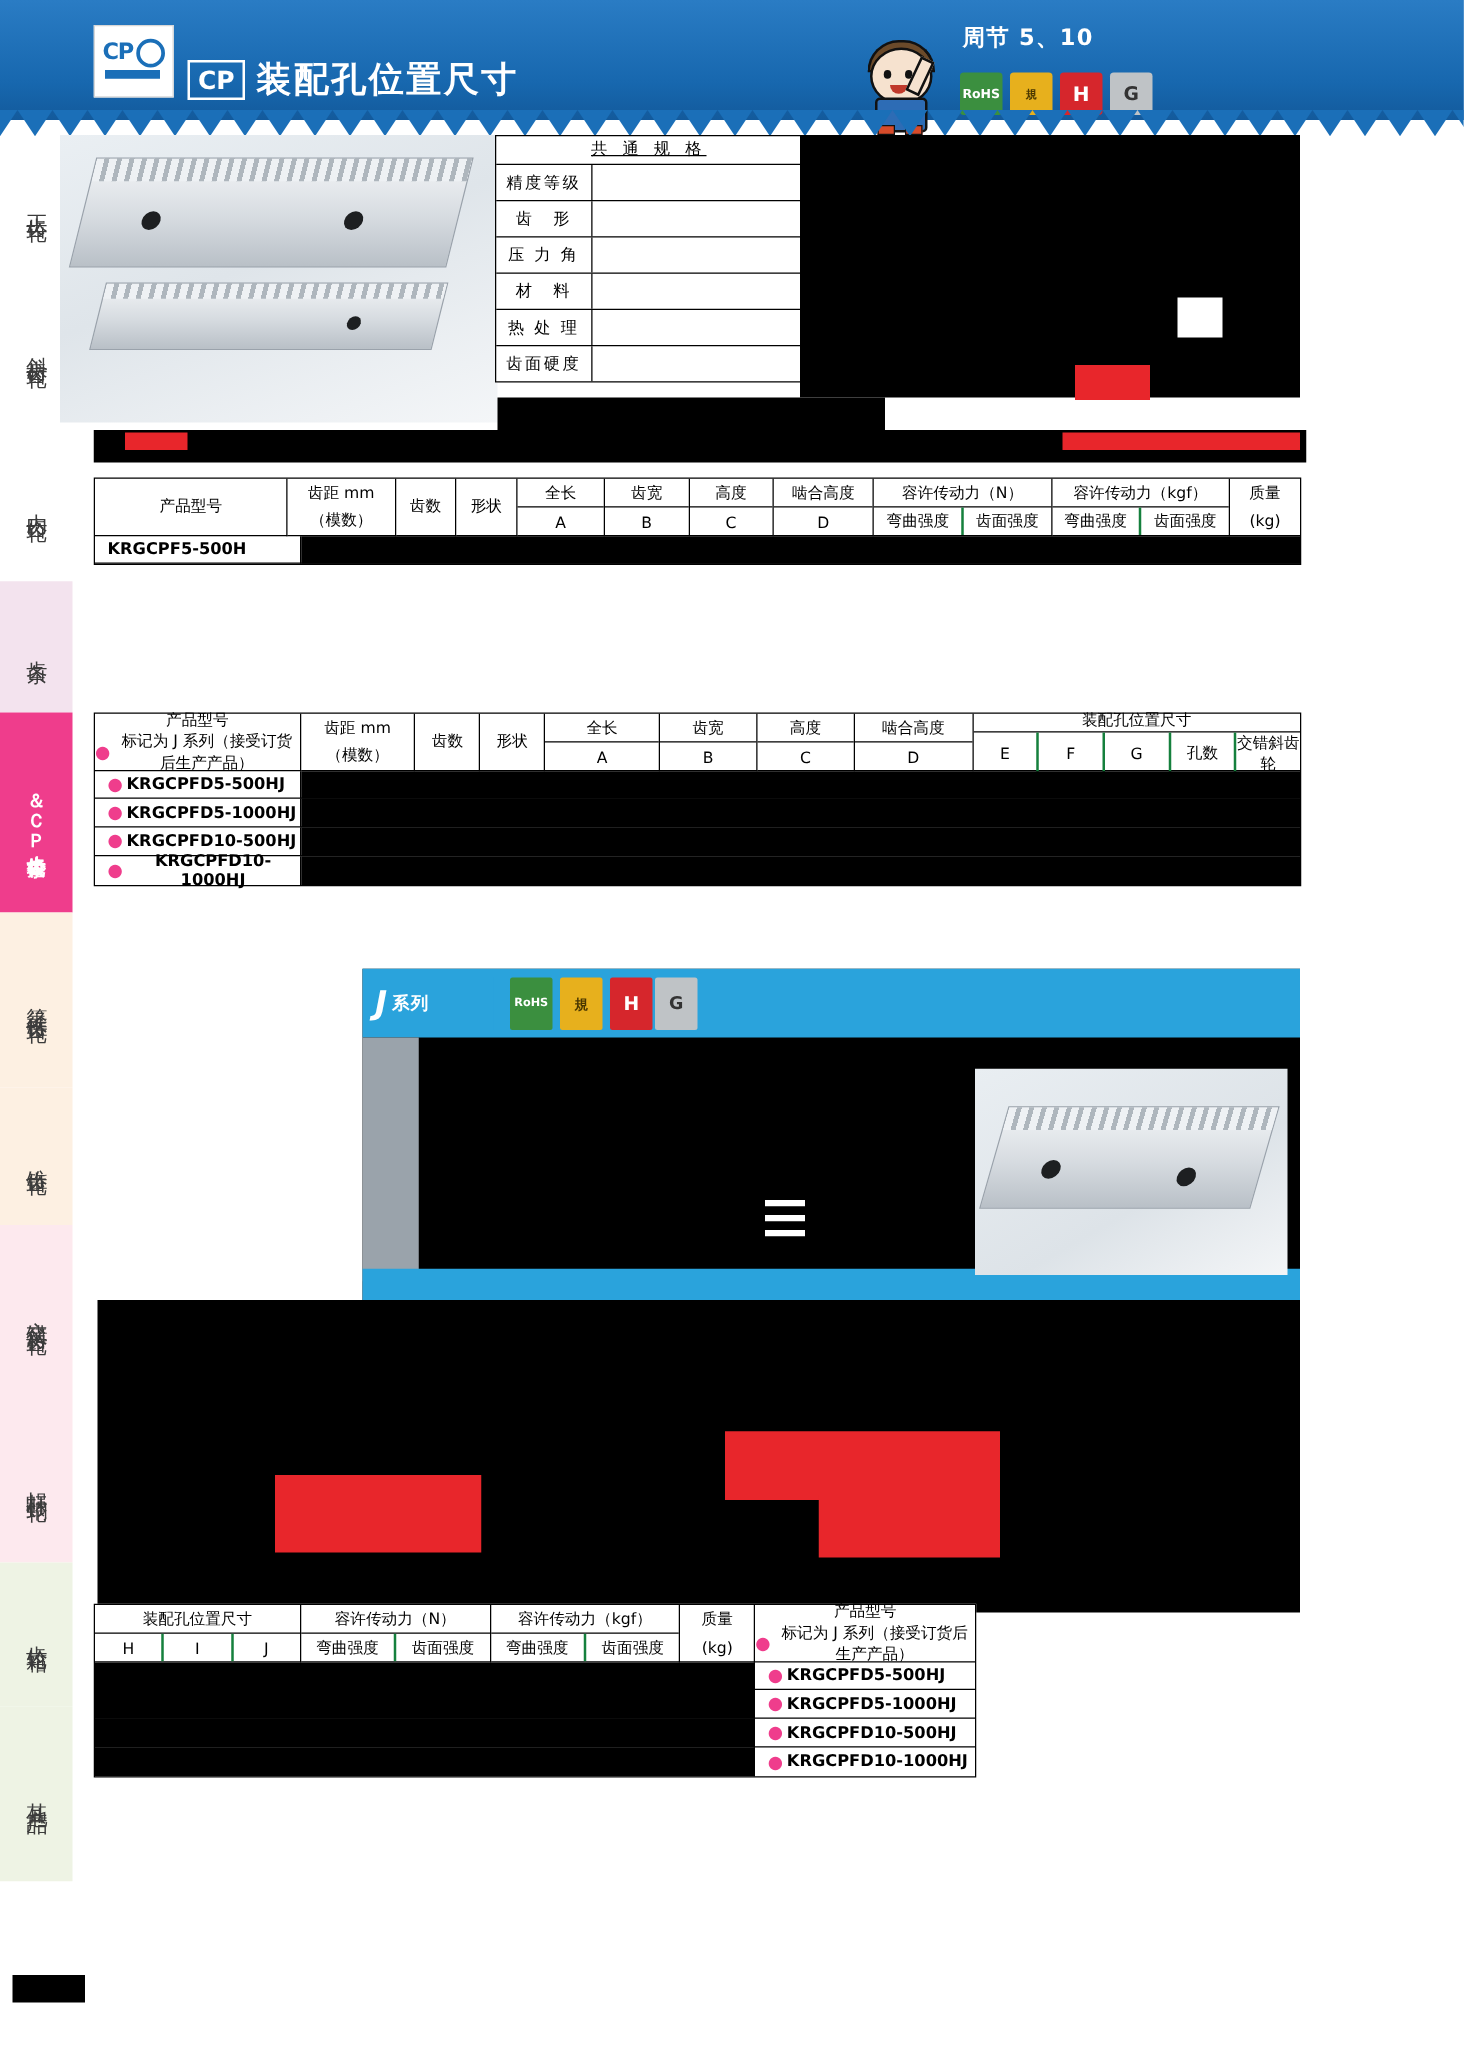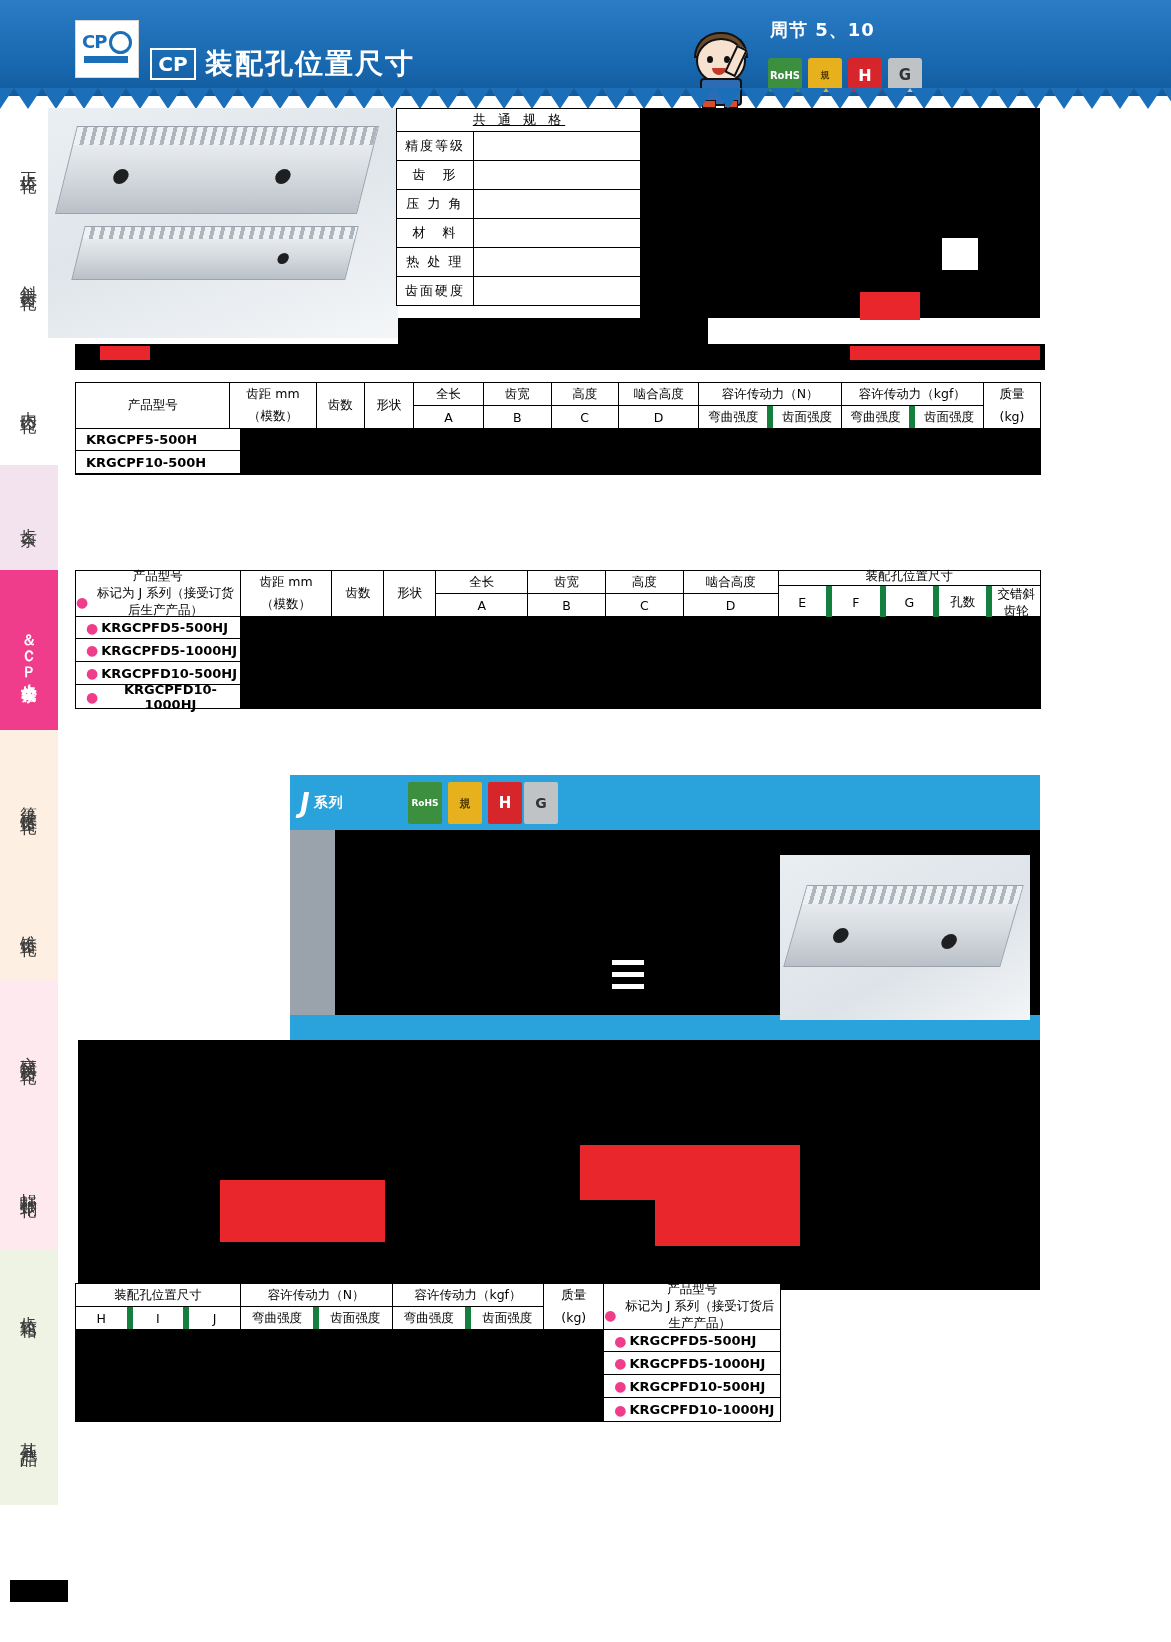--- a/index.html
+++ b/index.html
@@ -90,21 +90,21 @@
     display:flex;align-items:center;justify-content:center;font-size:12.5px;color:#000;text-align:center;}
   .cell.last{border-right:none;}
   .cell.nb{border-bottom:none;}
   .cell.model{font-weight:bold;font-size:13px;justify-content:flex-start;padding-left:10px;}
   .dot{color:#ef3d8c;font-size:14px;margin-right:3px;line-height:1;}
   .cell.black{background:#000;}
   .hsplit{flex-direction:column;padding:0;}
   .hsplit .top{flex:1;display:flex;align-items:center;justify-content:center;width:100%;
     border-bottom:1px solid #000;font-size:12.5px;}
   .hsplit .bot{flex:1;display:flex;width:100%;}
-  .hsplit .bot .c{flex:1;display:flex;align-items:center;justify-content:center;border-right:6px solid #15803d;font-size:12.5px;}
+  .hsplit .bot .c{flex:1;display:flex;align-items:center;justify-content:center;border-right:2px solid #15803d;font-size:12.5px;}
   .hsplit .bot .c:last-child{border-right:none;}
   .note{font-size:9px;color:#000;}
 
   
   .jband{position:absolute;left:290px;top:775px;width:750px;height:265px;background:#000;}
   .jhead{position:absolute;left:290px;top:775px;width:750px;height:55px;background:#2aa3dc;}
   .jlogo{position:absolute;left:300px;top:782px;width:95px;height:42px;background:#2aa3dc;
     display:flex;align-items:center;color:#fff;font-size:26px;font-style:italic;font-weight:bold;}
   .jlogo small{font-size:14px;font-style:normal;margin-left:4px;letter-spacing:1px;}
   .jbadge{position:absolute;top:782px;width:34px;height:42px;display:flex;align-items:center;justify-content:center;
@@ -318,24 +318,20 @@
       <div class="cell last hsplit" style="width:60px;height:46px;">
         <div class="top" style="border-bottom:none;flex:1;">质量</div>
         <div class="top" style="border-bottom:none;flex:1;">(kg)</div>
       </div>
     </div>
 
     <div class="row">
       <div class="cell model" style="width:165px;height:22px;">KRGCPF5-500H</div>
       <div class="cell black last" style="width:801px;height:22px;"></div>
     </div>
-    <div class="row">
-      <div class="cell model" style="width:165px;height:23px;">KRGCPF10-500H</div>
-      <div class="cell black last" style="width:801px;height:23px;"></div>
-    </div>
   </div>
 
   <div class="tbl" style="left:75px;top:570px;width:966px;">
     <div class="row">
       <div class="cell hsplit" style="width:165px;height:46px;">
         <div class="top" style="border-bottom:none;flex:1;">产品型号</div>
         <div class="top note" style="border-bottom:none;flex:1;">
             <span class="dot">●</span>
             <span>标记为 J 系列（接受订货后生产产品）</span>
           </div>

